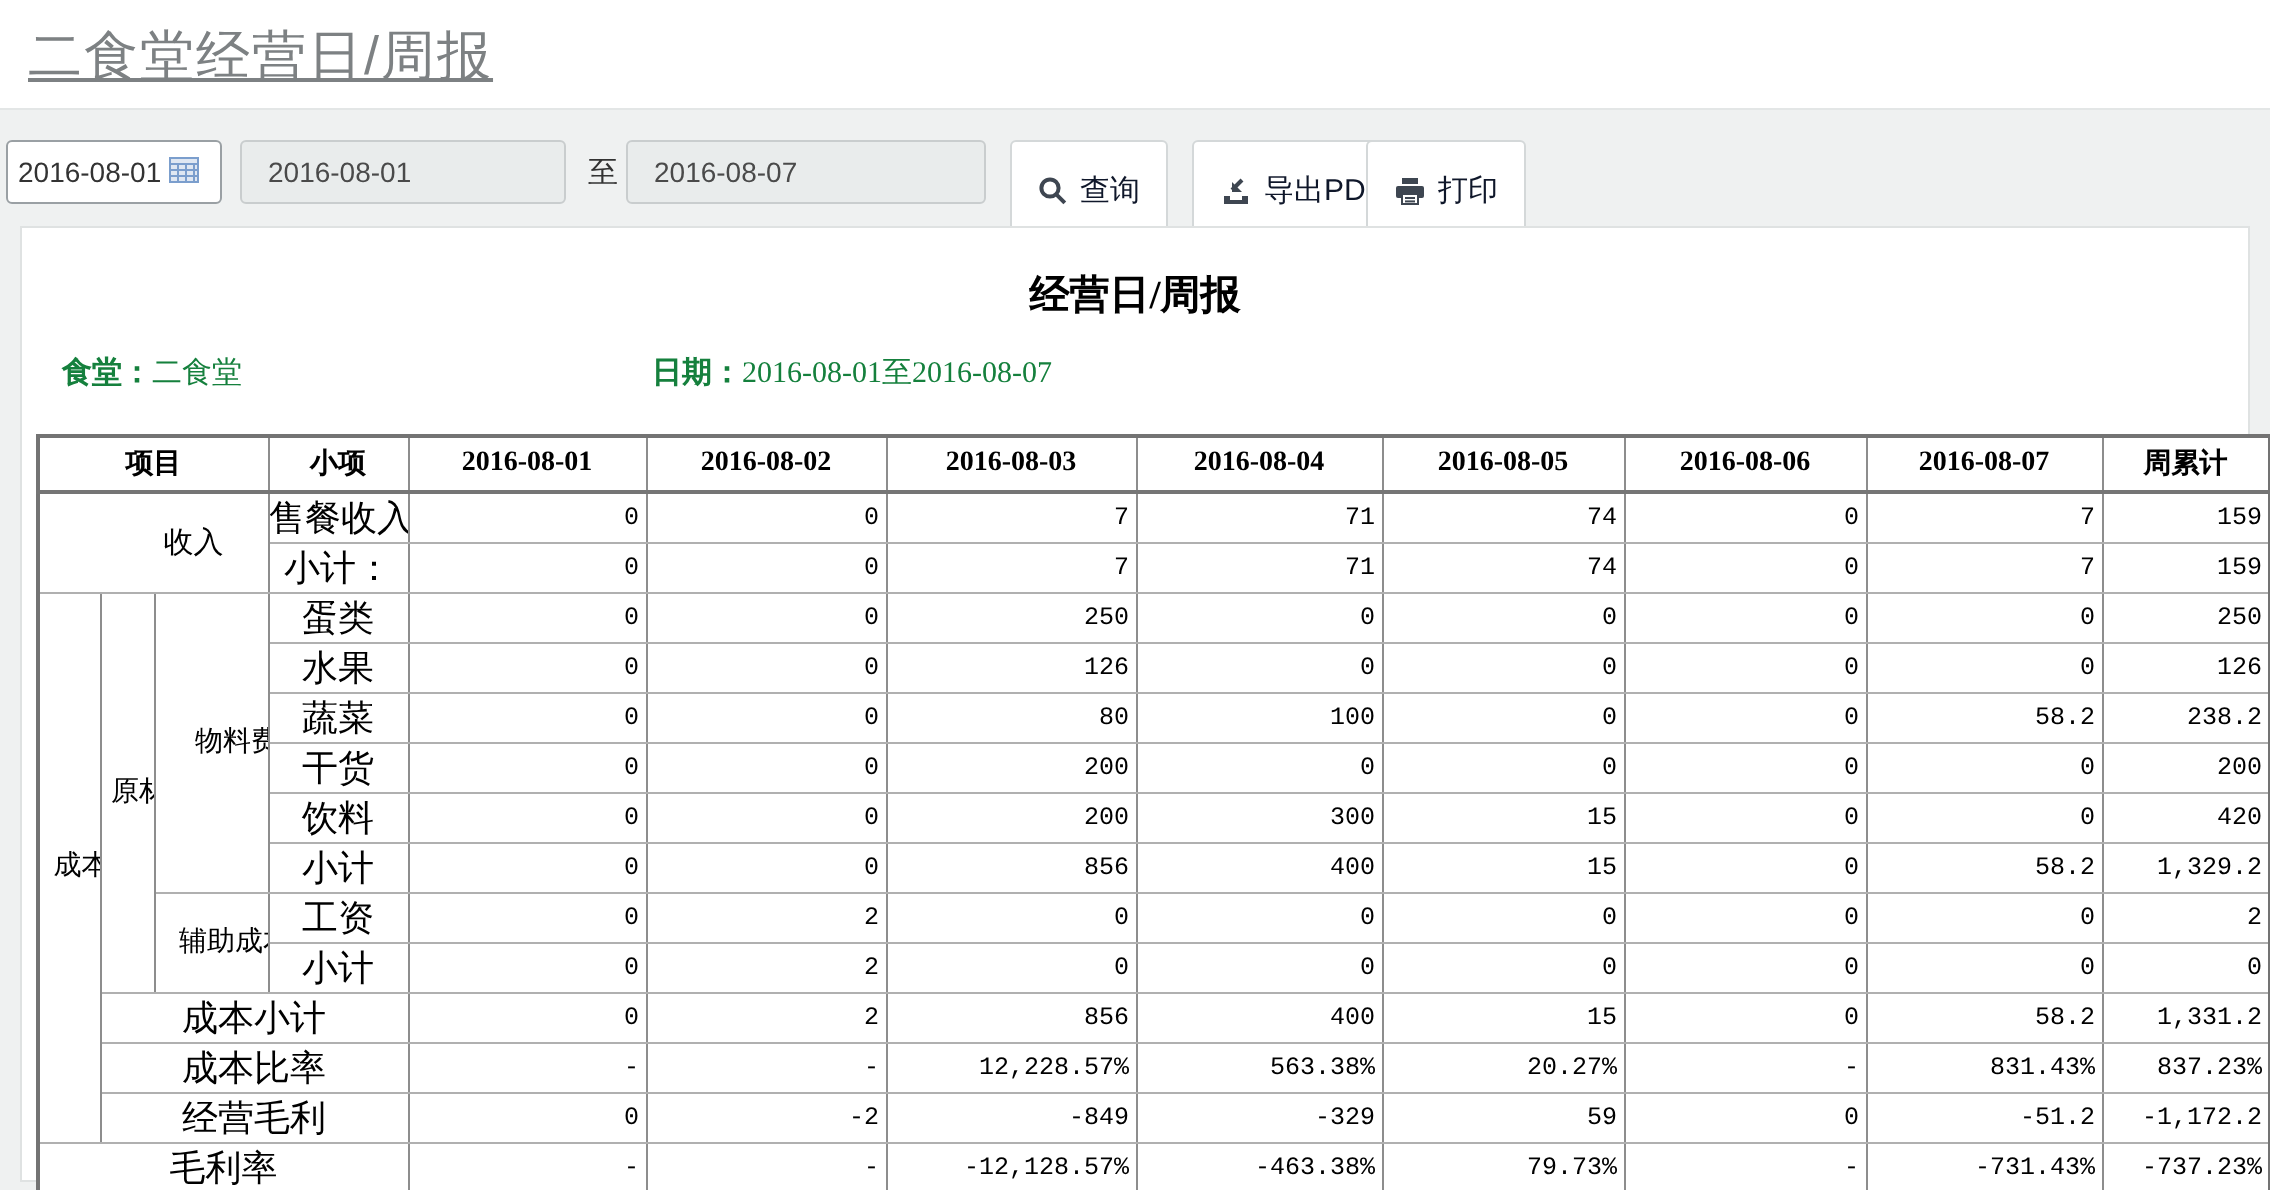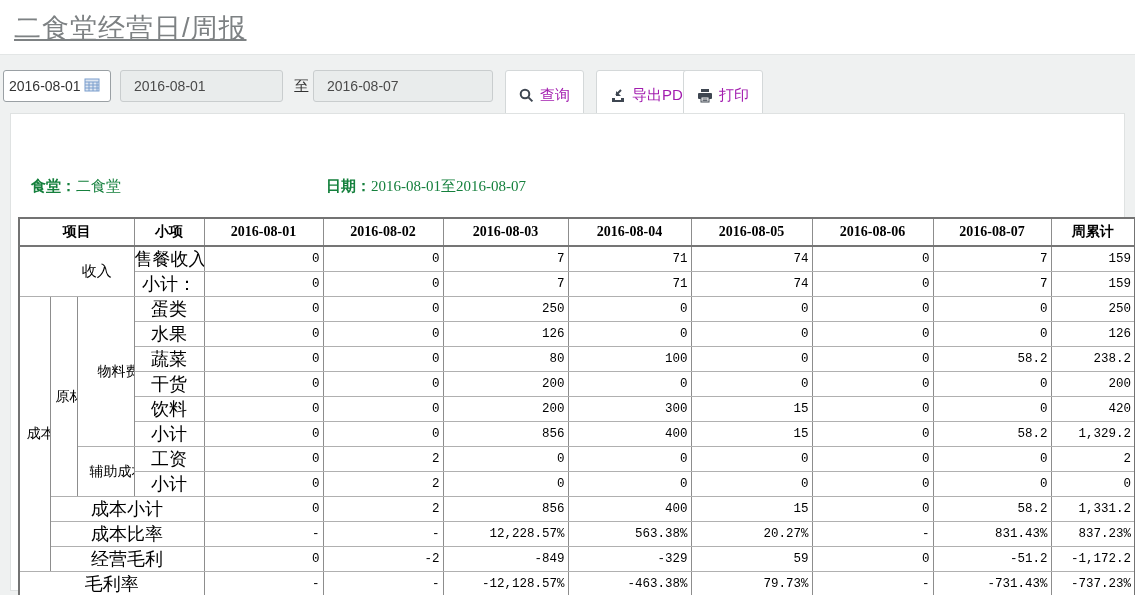--- a/index.html
+++ b/index.html
@@ -7,21 +7,21 @@
   .topbar { position:absolute; left:0; top:0; width:1135px; height:55px; background:#ffffff; border-bottom:1px solid #e3e6e6; }
   .topbar h1 { position:absolute; left:14px; top:10px; font-size:27px; font-weight:400; color:#7d8183; letter-spacing:1px;text-decoration:underline; }
 
   
   .datepick { position:absolute; left:3px; top:70px; width:108px; height:32px; background:#fff; border:1px solid #9aa0a4; border-radius:3px; display:flex; align-items:center; padding:0 4px 0 5px; font-size:14px; color:#333; cursor:pointer; }
   .datepick .cal { margin-left:3px; flex:0 0 auto; }
   .ginput { position:absolute; top:70px; height:32px; background:#e9ecec; border:1px solid #c9cdce; border-radius:3px; font-size:14px; color:#4a4a4a; padding:0 10px 0 13px; font-family:"Liberation Sans",sans-serif; }
   #startInput { left:120px; width:163px; }
   #endInput { left:313px; width:180px; }
   .tolabel { position:absolute; left:294px; top:77px; font-size:15px; color:#333; }
-  .tbtn { position:absolute; top:70px; height:51px; background:#fff; border:1px solid #d4d8d9; border-radius:3px; display:inline-flex; align-items:center; gap:6px; padding:0 13px; font-size:15px; color:#a21caf; cursor:pointer; font-family:"Liberation Sans",sans-serif; }
+  .tbtn { position:absolute; top:70px; height:51px; background:#fff; border:1px solid #d4d8d9; border-radius:3px; display:inline-flex; align-items:center; gap:6px; padding:0 13px; font-size:15px; color:#0f172a; cursor:pointer; font-family:"Liberation Sans",sans-serif; }
   #btnSearch { left:505px; }
   #btnExport { left:596px; }
   #btnPrint  { left:683px; }
   .tbtn svg { display:block; }
 
   
   .card { position:absolute; left:10px; top:113px; width:1115px; height:478px; background:#fff; border:1px solid #dfe2e2; font-family:"Liberation Serif", serif; }
   .rpt-title { position:absolute; left:0; top:20px; width:100%; text-align:center; font-size:20px; font-weight:bold; color:#000; }
   .meta { position:absolute; top:63px; font-size:15px; color:#15803d; }
   #metaCanteen { left:20px; }
@@ -90,20 +90,21 @@
         <rect x="1" y="5" width="14" height="6" rx="1" fill="#3e4651"></rect>
         <rect x="4" y="9" width="8" height="5" fill="#fff" stroke="#3e4651"></rect>
         <line x1="5.5" y1="11" x2="10.5" y2="11" stroke="#3e4651"></line>
         <line x1="5.5" y1="12.7" x2="10.5" y2="12.7" stroke="#3e4651"></line>
       </svg>
   </span>
   <span>打印</span>
 </button>
 
 <div class="card">
+  <div class="rpt-title">经营日/周报</div>
   <div class="meta" id="metaCanteen"><b>食堂：</b><span>二食堂</span></div>
   <div class="meta" id="metaDate"><b>日期：</b><span>2016-08-01至2016-08-07</span></div>
 
   <table class="rpt">
     <colgroup>
       <col style="width:31px">
         <col style="width:27px">
         <col style="width:57px">
         <col style="width:70px">
       <col style="width:119px">

